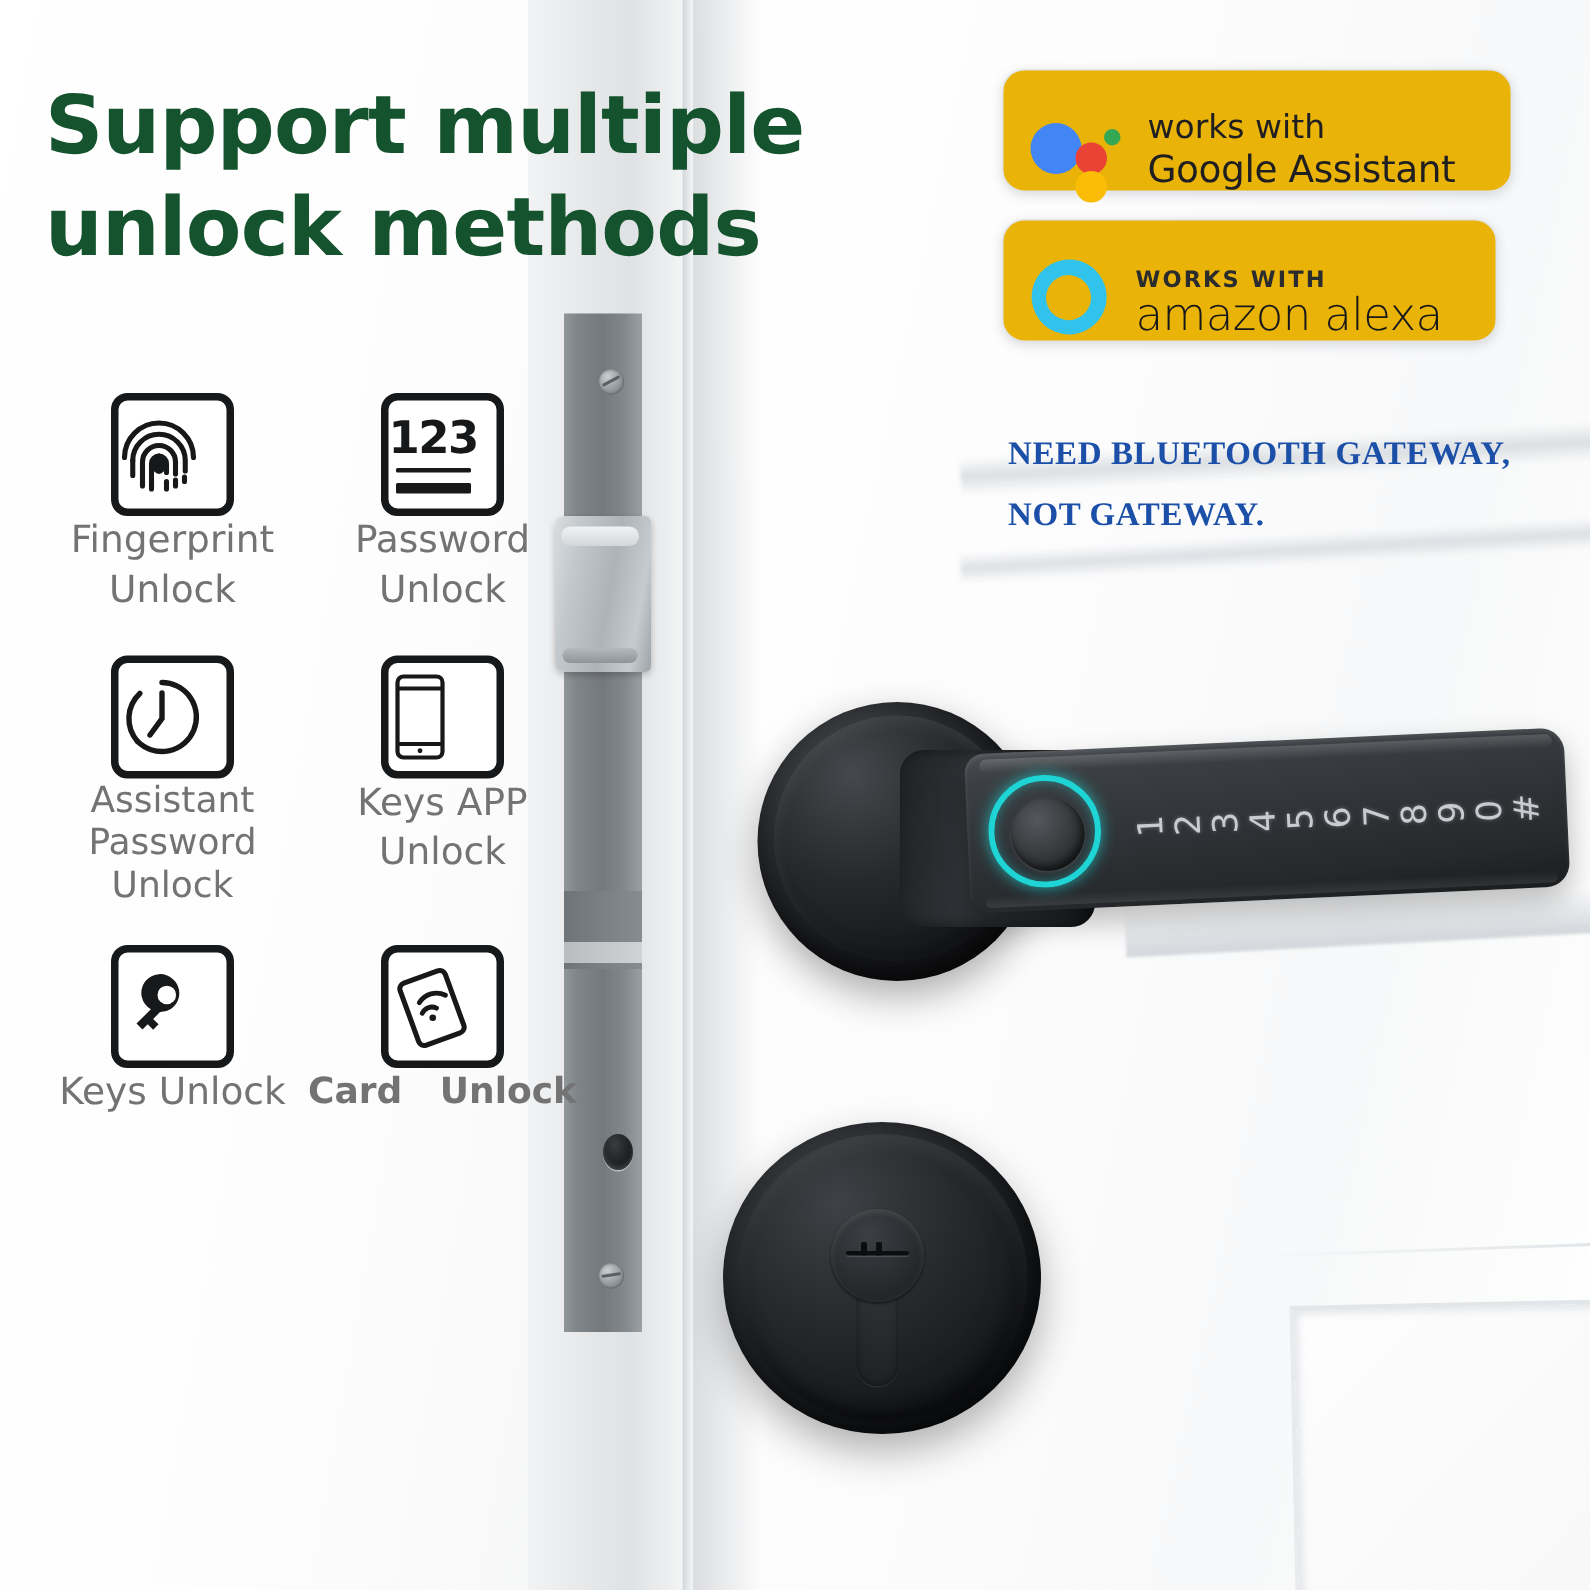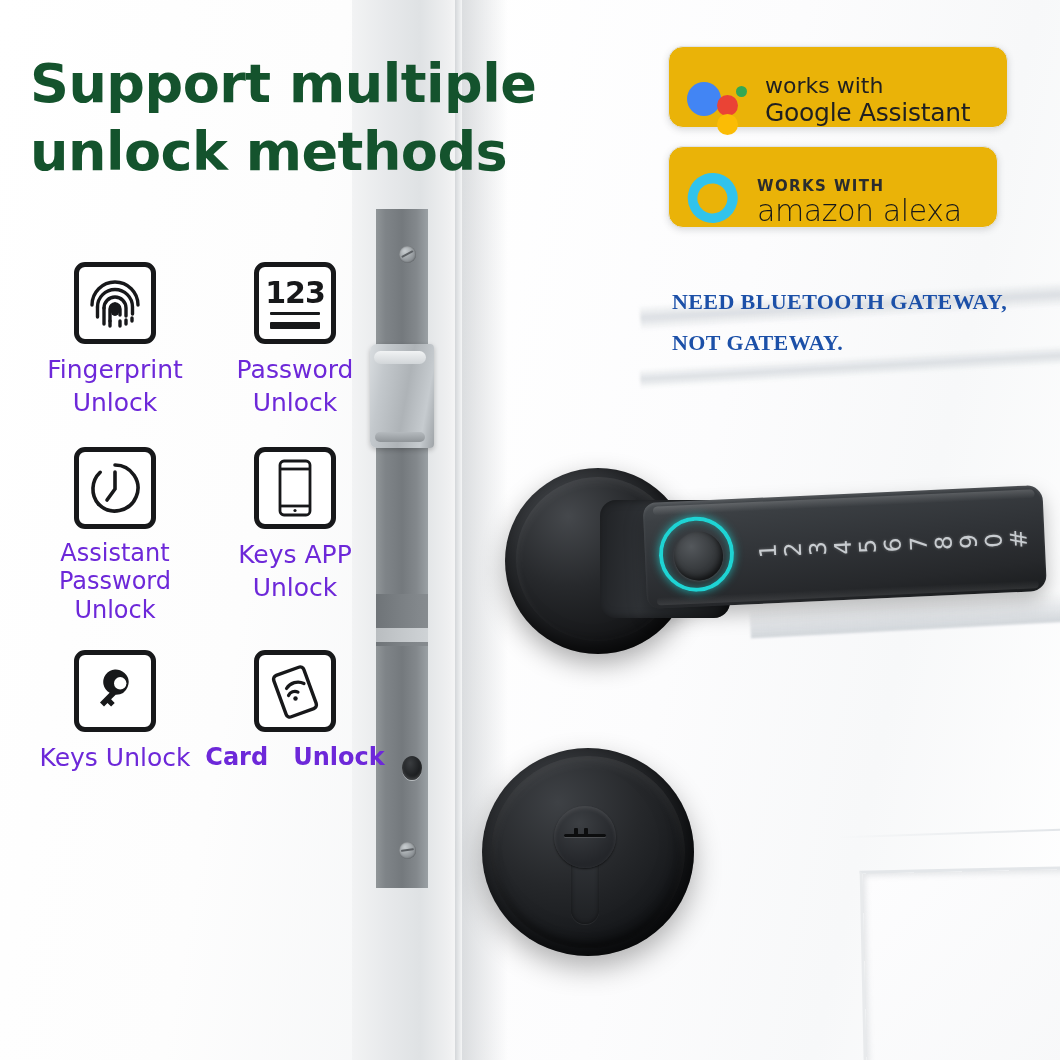--- a/index.html
+++ b/index.html
@@ -145,22 +145,22 @@
     font-family: "Liberation Serif", serif; font-weight: 700; font-size: 22px; line-height: 1.85;
     color: #1c50a8; letter-spacing: .4px; }
 
   
   .features { position: absolute; left: 22px; top: 262px; width: 360px; }
   .frow { display: flex; }
   .fcell { display: flex; flex-direction: column; align-items: center; }
   .fcell.c1 { width: 186px; }
   .fcell.c2 { width: 174px; }
   .ficon { width: 82px; height: 82px; border: 5px solid #17181a; border-radius: 11px;
-    background: #fff; display: flex; align-items: center; justify-content: center; position: relative; }
-  .flabel { margin-top: 10px; text-align: center; color: #6d28d9;
+    background: #fff; display: flex; align-items: center; justify-content: flex-start; position: relative; }
+  .flabel { text-align: center; color: #737373;
     font-family: "DejaVu Sans", sans-serif; font-size: 25px; line-height: 1.3; font-weight: 400; }
   .flabel.tight { font-size: 24px; line-height: 1.18; }
   .flabel.bold { font-weight: 700; font-size: 24px; }
   .r1 { margin-bottom: 28px; }
   .r2 { margin-bottom: 26px; }
   .num123 { font-family: "DejaVu Sans", sans-serif; font-weight: 700; font-size: 30px; color: #17181a;
     line-height: 1; letter-spacing: -1px; }
   .num-rule { width: 50px; height: 7px; background: #17181a; margin-top: 7px; border-radius: 1px; }
   .num-rule.thin { height: 3px; margin-top: 4px; }
 </style>

